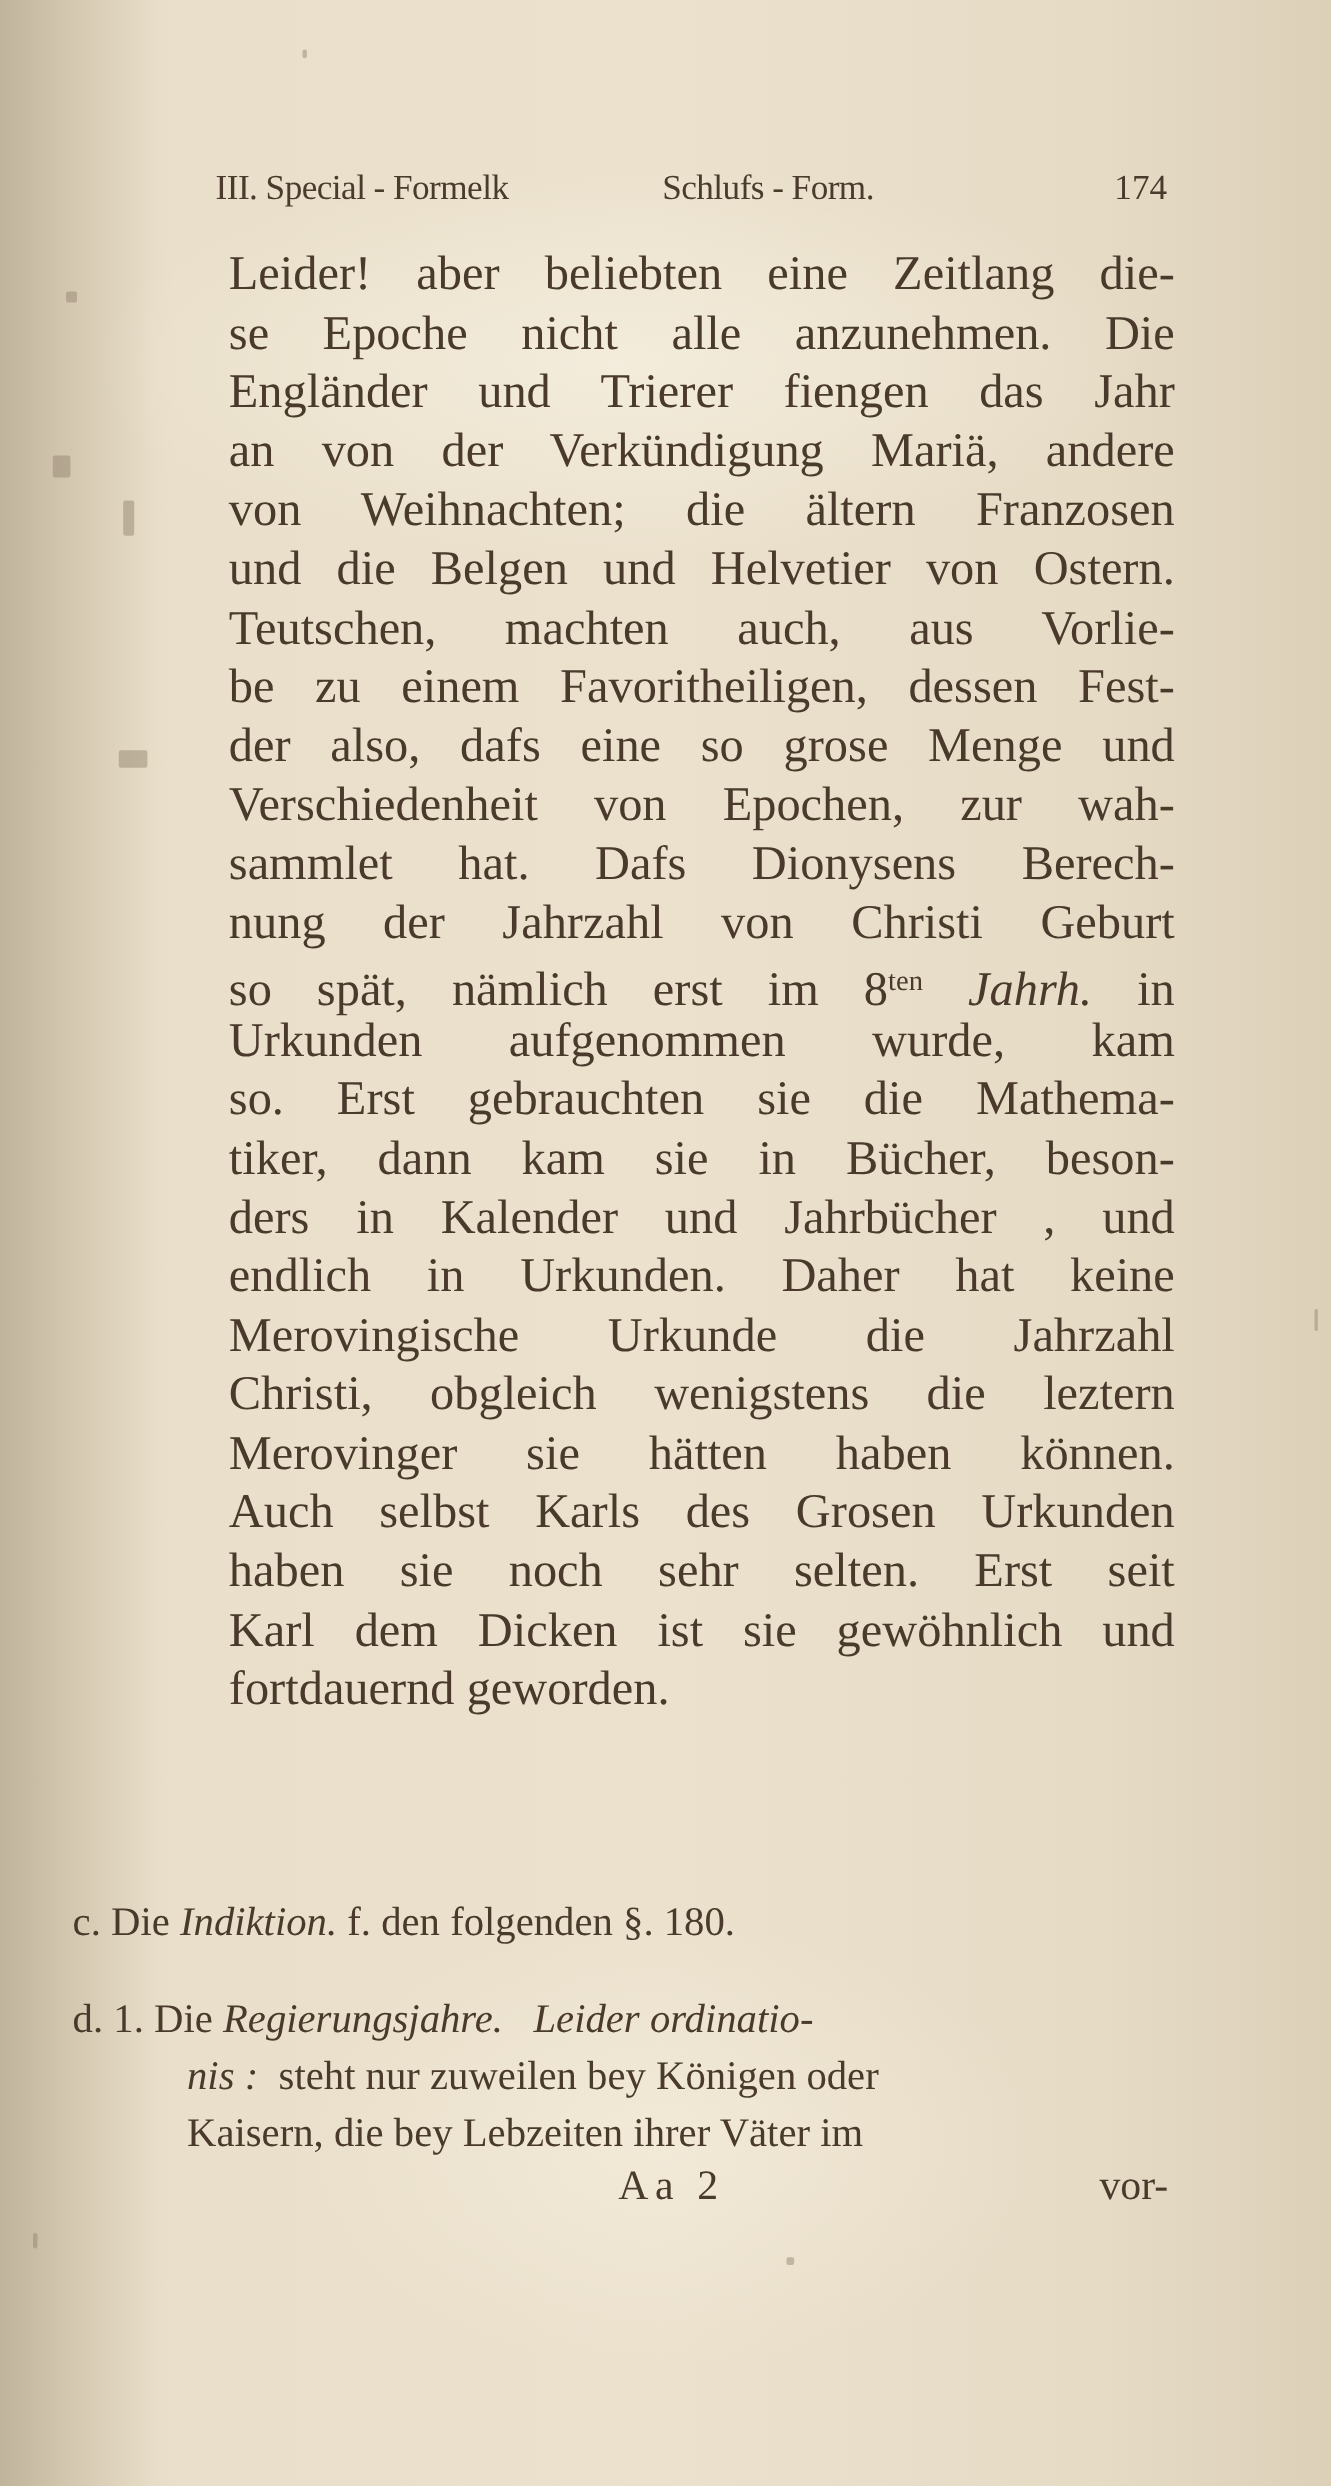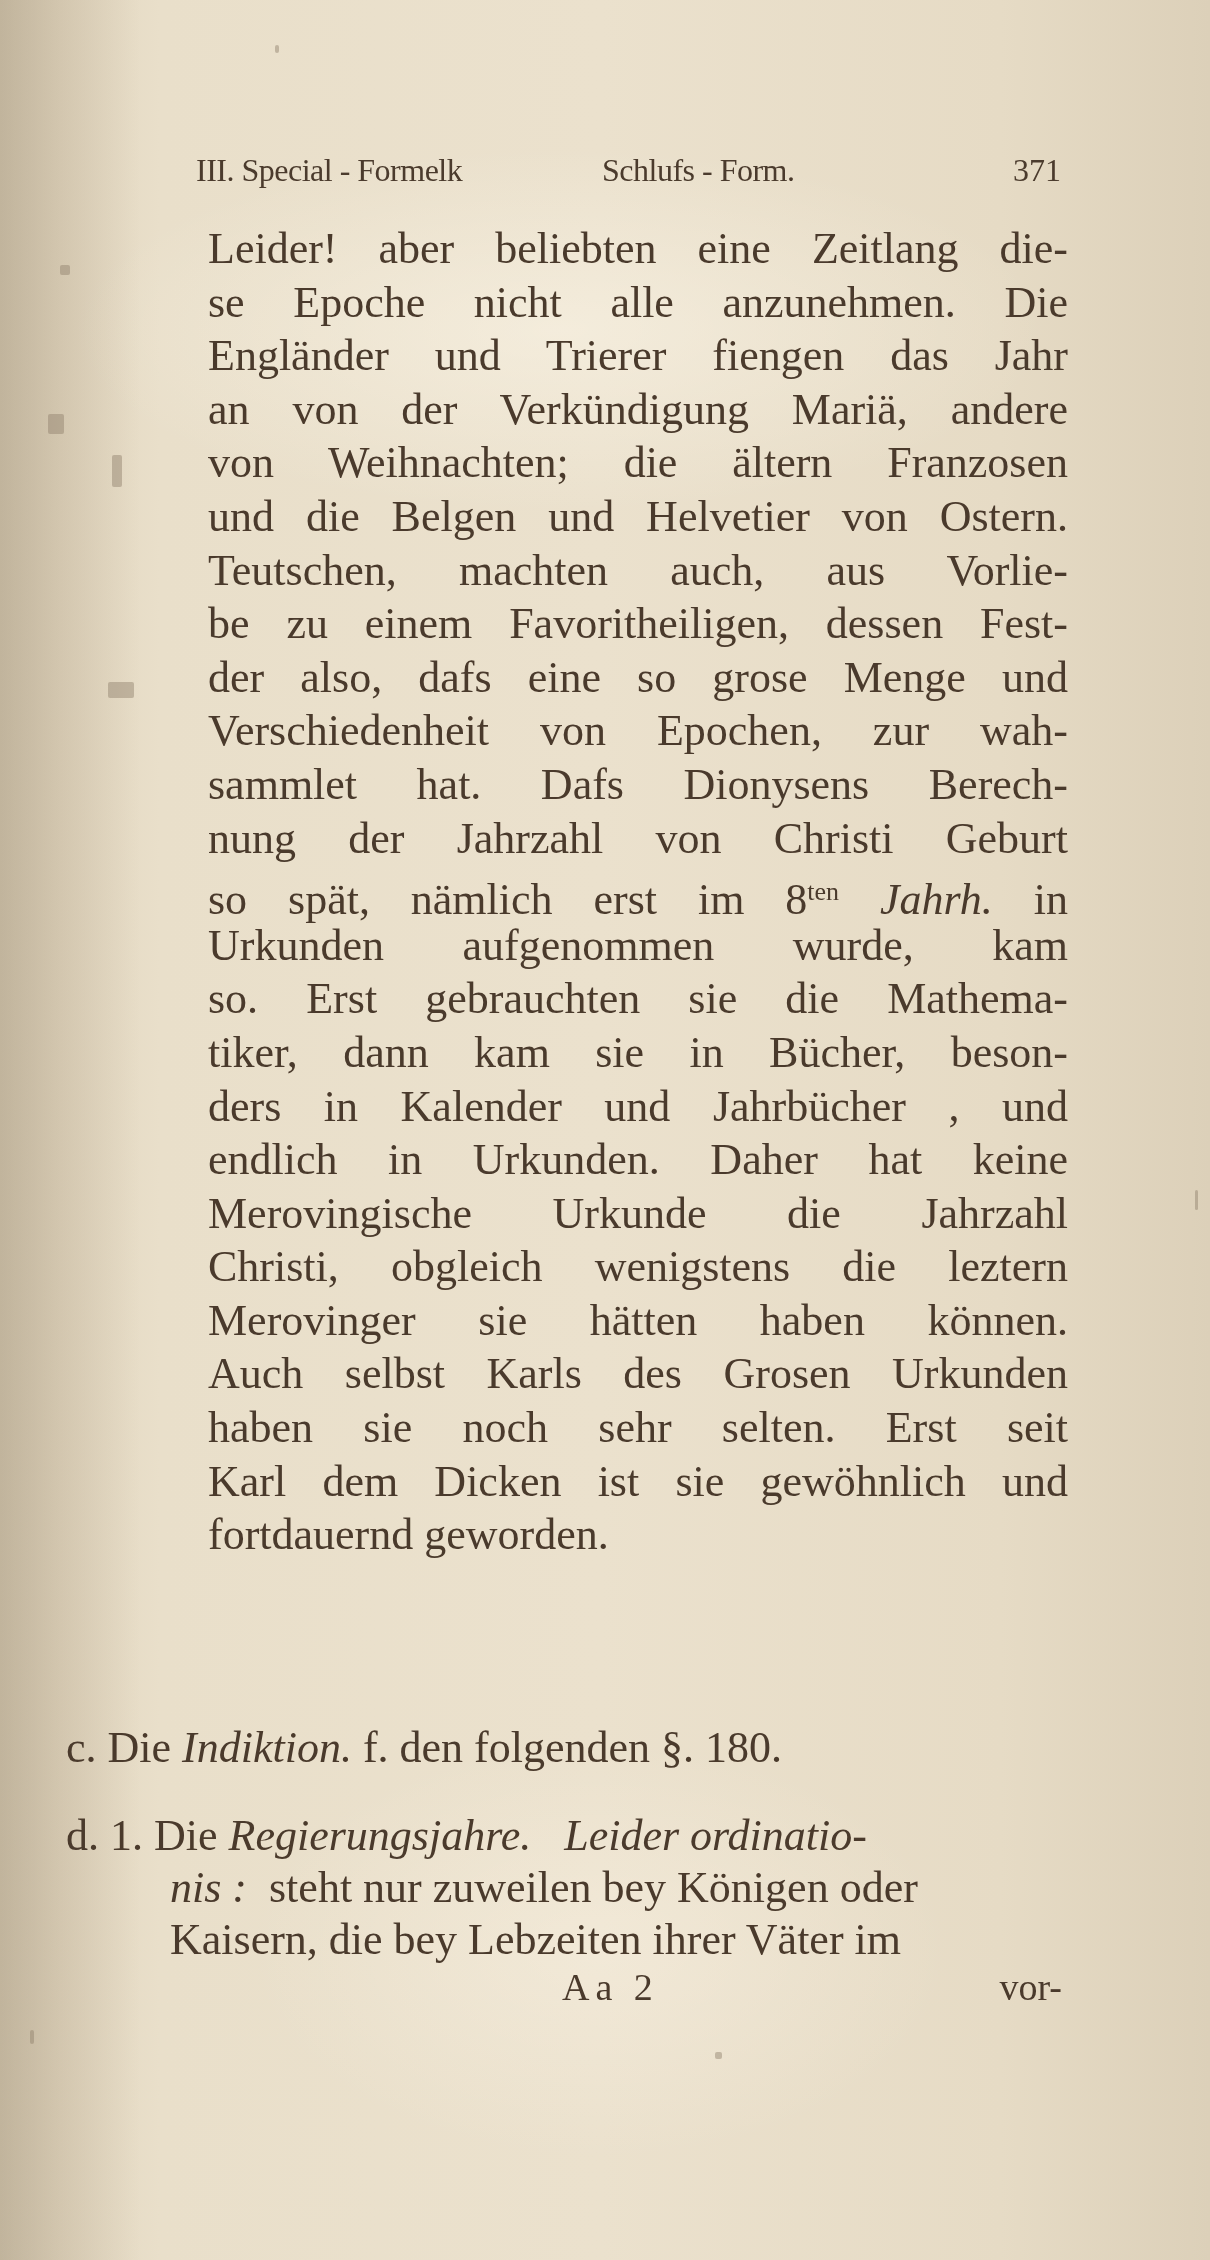--- a/index.html
+++ b/index.html
@@ -27,21 +27,21 @@
   .header .left { position: absolute; left: 0; top: 0; letter-spacing: -0.5px; }
   .header .mid { position: absolute; left: 406px; top: 0; letter-spacing: -0.5px; text-align: center; }
   .header .num { position: absolute; right: 5px; top: 0; }
   .body-text {
     position: absolute; left: 208px; top: 222px; width: 860px;
     font-size: 44px; line-height: 53.6px;
   }
   .line { display: block; white-space: nowrap; height: 53.6px; text-align: justify; text-align-last: justify; }
   .line.last { text-align-last: left; }
   .item {
-    position: absolute; font-size: 44px; line-height: 52px; white-space: nowrap;
+    position: absolute; font-size: 37px; line-height: 52px; white-space: nowrap;
   }
   .item-c { left: 66px; top: 1722px; }
   .item-d { left: 66px; top: 1810px; width: 1002px; }
   .item-d .line { height: 52px; }
   .item-d .indent { padding-left: 104px; }
   .label { display: inline-block; }
   i { font-style: italic; }
   sup { font-size: 26px; vertical-align: 14px; }
   .footer {
     position: absolute; top: 1965px; left: 196px; width: 870px; height: 44px; font-size: 38px;
@@ -61,21 +61,21 @@
   <div class="speck" style="left:112px;top:455px;width:10px;height:32px;"></div>
   <div class="speck" style="left:108px;top:682px;width:26px;height:16px;"></div>
   <div class="speck" style="left:1195px;top:1190px;width:3px;height:20px;"></div>
   <div class="speck" style="left:30px;top:2030px;width:4px;height:14px;"></div>
   <div class="speck" style="left:715px;top:2052px;width:7px;height:7px;"></div>
   <div class="speck" style="left:275px;top:45px;width:4px;height:8px;"></div>
 
   <div class="header">
     <span class="left">III. Special - Formelk</span>
     <span class="mid">Schlufs - Form.</span>
-    <span class="num">371</span>
+    <span class="num">174</span>
   </div>
 
   <div class="body-text">
     <span class="line">Leider!  aber beliebten eine Zeitlang die-</span>
     <span class="line">se Epoche nicht alle anzunehmen.   Die</span>
     <span class="line">Engländer und Trierer fiengen das Jahr</span>
     <span class="line">an von der Verkündigung Mariä, andere</span>
     <span class="line">von Weihnachten;  die ältern Franzosen</span>
     <span class="line">und die Belgen und Helvetier von Ostern.</span>
     <span class="line">Teutschen,  machten auch,  aus Vorlie-</span>

